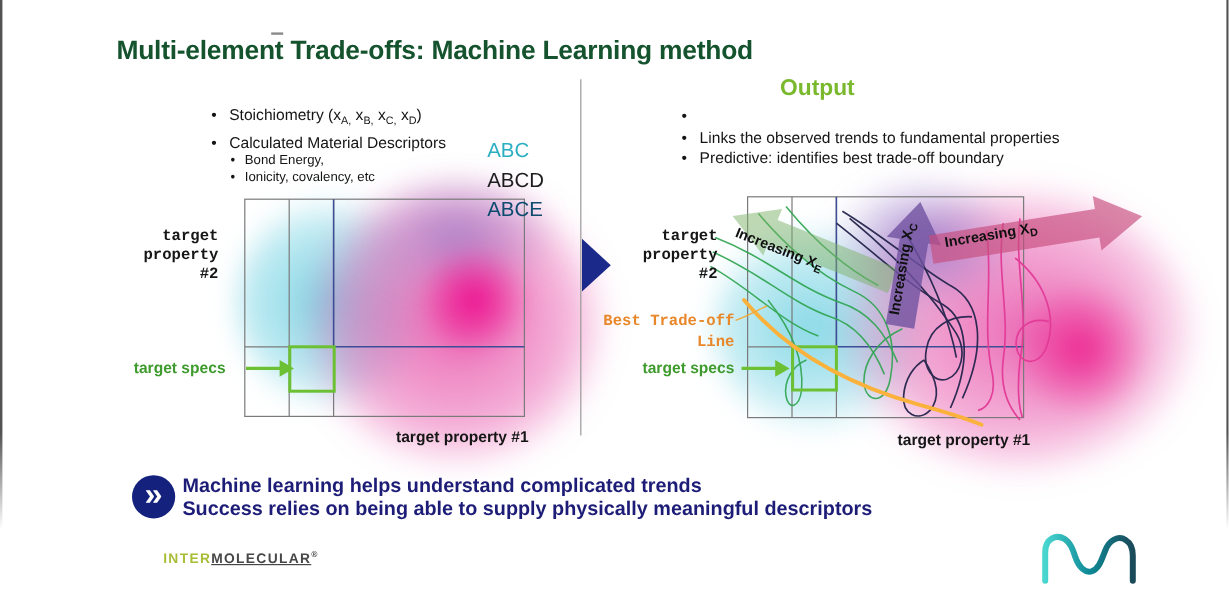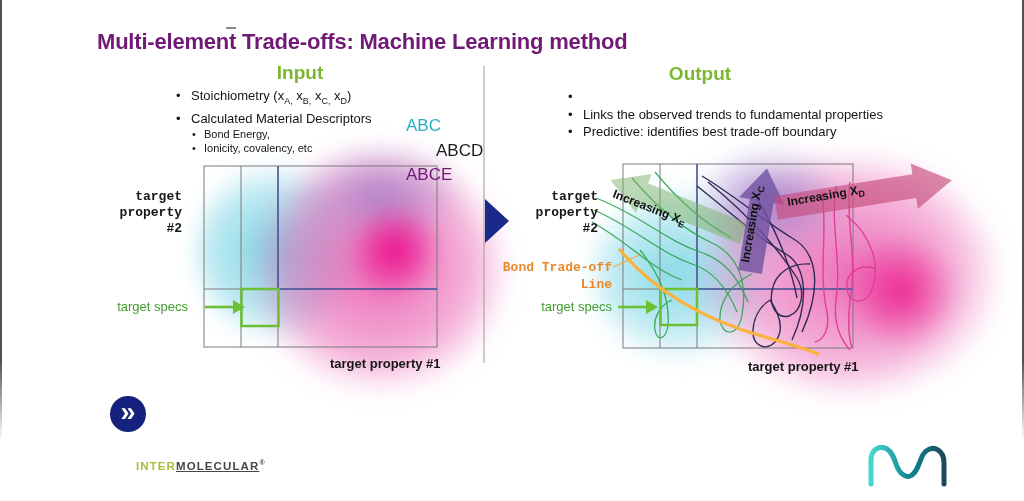--- a/index.html
+++ b/index.html
@@ -7,37 +7,37 @@
     position:relative;width:1024px;height:501px;background:#ffffff;overflow:hidden;
     font-family:"Liberation Sans","DejaVu Sans",sans-serif;color:#111;
   }
   .abs{position:absolute;}
   
   .edge{position:absolute;top:0;width:2px;height:100%;
     background:linear-gradient(to bottom,rgba(25,25,25,.75) 0%,rgba(25,25,25,.75) 72%,rgba(25,25,25,0) 88%);}
   #edge-left{left:0;} #edge-right{right:0;}
   #top-dash{left:226px;top:27px;width:10px;height:2px;background:#8a8a8a;}
 
-  #title{left:97px;top:29px;font-size:22px;font-weight:700;color:#701a75;letter-spacing:-.2px;}
+  #title{left:97px;top:29px;font-size:22px;font-weight:700;color:#14532d;letter-spacing:-.2px;}
 
   .sec-head{font-size:19px;font-weight:700;color:#7ab82d;}
   #input-head{left:250px;top:62px;width:100px;text-align:center;}
-  #output-head{left:650px;top:63px;width:100px;text-align:center;}
+  #output-head{left:650px;top:63px;width:100px;}
 
   
   #input-bullets{left:176px;top:87px;width:225px;font-size:13px;line-height:17px;color:#151515;}
   #input-bullets .row{display:flex;}
   #input-bullets .dot{width:15px;flex:0 0 15px;}
   #input-bullets .sub{font-size:11px;line-height:14px;margin-left:16px;}
   #input-bullets .sub .dot{width:12px;flex:0 0 12px;}
   sub{font-size:9px;}
 
   
   #legend{left:406px;top:85px;font-size:17px;font-weight:500;line-height:24.5px;}
-  .lg-cyan{color:#2aaec2;margin-top:29px;} .lg-black{color:#1c1c1c;margin-left:30px;} .lg-crimson{color:#701a75;}
+  .lg-cyan{color:#2aaec2;margin-top:29px;} .lg-black{color:#1c1c1c;} .lg-crimson{color:#0c4a6e;}
 
   
   #output-bullets{left:568px;top:88px;width:430px;font-size:13px;line-height:17.5px;color:#151515;}
   #output-bullets .row{display:flex;}
   #output-bullets .dot{width:15px;flex:0 0 15px;}
 
   
   .cloud{position:absolute;border-radius:50%;}
   #l-cyan  {left:196px;top:164px;width:166px;height:176px;filter:blur(10px);
     background:radial-gradient(ellipse at 45% 50%,rgba(124,213,228,.95) 0%,rgba(124,213,228,.5) 48%,rgba(124,213,228,0) 74%);}
@@ -58,21 +58,21 @@
 
   #overlay{position:absolute;left:0;top:0;z-index:3;pointer-events:none;}
 
   
   .axis-lab{font-size:13px;font-weight:600;color:#161616;}
   .pre{white-space:pre-line;font-family:Liberation Mono, monospace;}
   #l-ylab{left:118px;top:189px;width:64px;text-align:right;line-height:16px;}
   #l-xlab{left:330px;top:356px;width:120px;}
   #r-ylab{left:534px;top:189px;width:64px;text-align:right;line-height:16px;}
   #r-xlab{left:748px;top:359px;width:120px;}
-  .specs-lab{font-size:13px;font-weight:400;color:#3f9b2e;}
+  .specs-lab{font-size:13px;font-weight:700;color:#3f9b2e;}
   #l-specs{left:100px;top:299px;width:88px;text-align:right;}
   #r-specs{left:524px;top:299px;width:88px;text-align:right;}
   #tradeoff-lab{left:500px;top:259px;width:112px;text-align:right;font-size:13px;font-weight:700;
     color:#e8882b;line-height:17px;}
 
   
   #takeaway-icon{left:110px;top:396px;width:36px;height:36px;border-radius:50%;background:#14227e;
     color:#fff;text-align:center;font-size:27px;font-weight:700;line-height:33px;}
   #takeaway-text{left:152px;top:396px;width:640px;font-size:16.5px;font-weight:700;color:#1d1d78;line-height:19px;}
 
@@ -86,21 +86,20 @@
 <body>
 
 <div id="slide">
 
   <div class="edge" id="edge-left"></div>
   <div class="edge" id="edge-right"></div>
   <div class="abs" id="top-dash"></div>
 
   <div class="abs z4" id="title">Multi-element Trade-offs: Machine Learning method</div>
 
-  <div class="abs z4 sec-head" id="input-head">Input</div>
   <div class="abs z4 sec-head" id="output-head">Output</div>
 
   <div class="abs z4" id="input-bullets">
     <div class="row">
       <span class="dot">•</span>
       <span><span>Stoichiometry (x</span><sub>A,</sub><span> x</span><sub>B,</sub><span> x</span><sub>C,</sub><span> x</span><sub>D</sub><span>)</span></span>
     </div>
     <div class="row">
       <span class="dot">•</span>
       <span>Calculated Material Descriptors</span>
@@ -234,22 +233,26 @@
 property
 #2</div>
   <div class="abs z4 axis-lab" id="l-xlab">target property #1</div>
   <div class="abs z4 specs-lab" id="l-specs">target specs</div>
 
   <div class="abs z4 axis-lab pre" id="r-ylab">target
 property
 #2</div>
   <div class="abs z4 axis-lab" id="r-xlab">target property #1</div>
   <div class="abs z4 specs-lab" id="r-specs">target specs</div>
-  <div class="abs z4 pre" id="tradeoff-lab">Bond Trade-off
+  <div class="abs z4 pre" id="tradeoff-lab">Best Trade-off
 Line</div>
 
   <div class="abs z4" id="takeaway-icon">»</div>
+  <div class="abs z4" id="takeaway-text">
+    <div>Machine learning helps understand complicated trends</div>
+    <div>Success relies on being able to supply physically meaningful descriptors</div>
+  </div>
 
   <div class="abs z4" id="im-logo">
     <span class="p1">INTER</span><span class="p2">MOLECULAR</span><sup>®</sup>
   </div>
 
 </div>
 
 </body></html>

